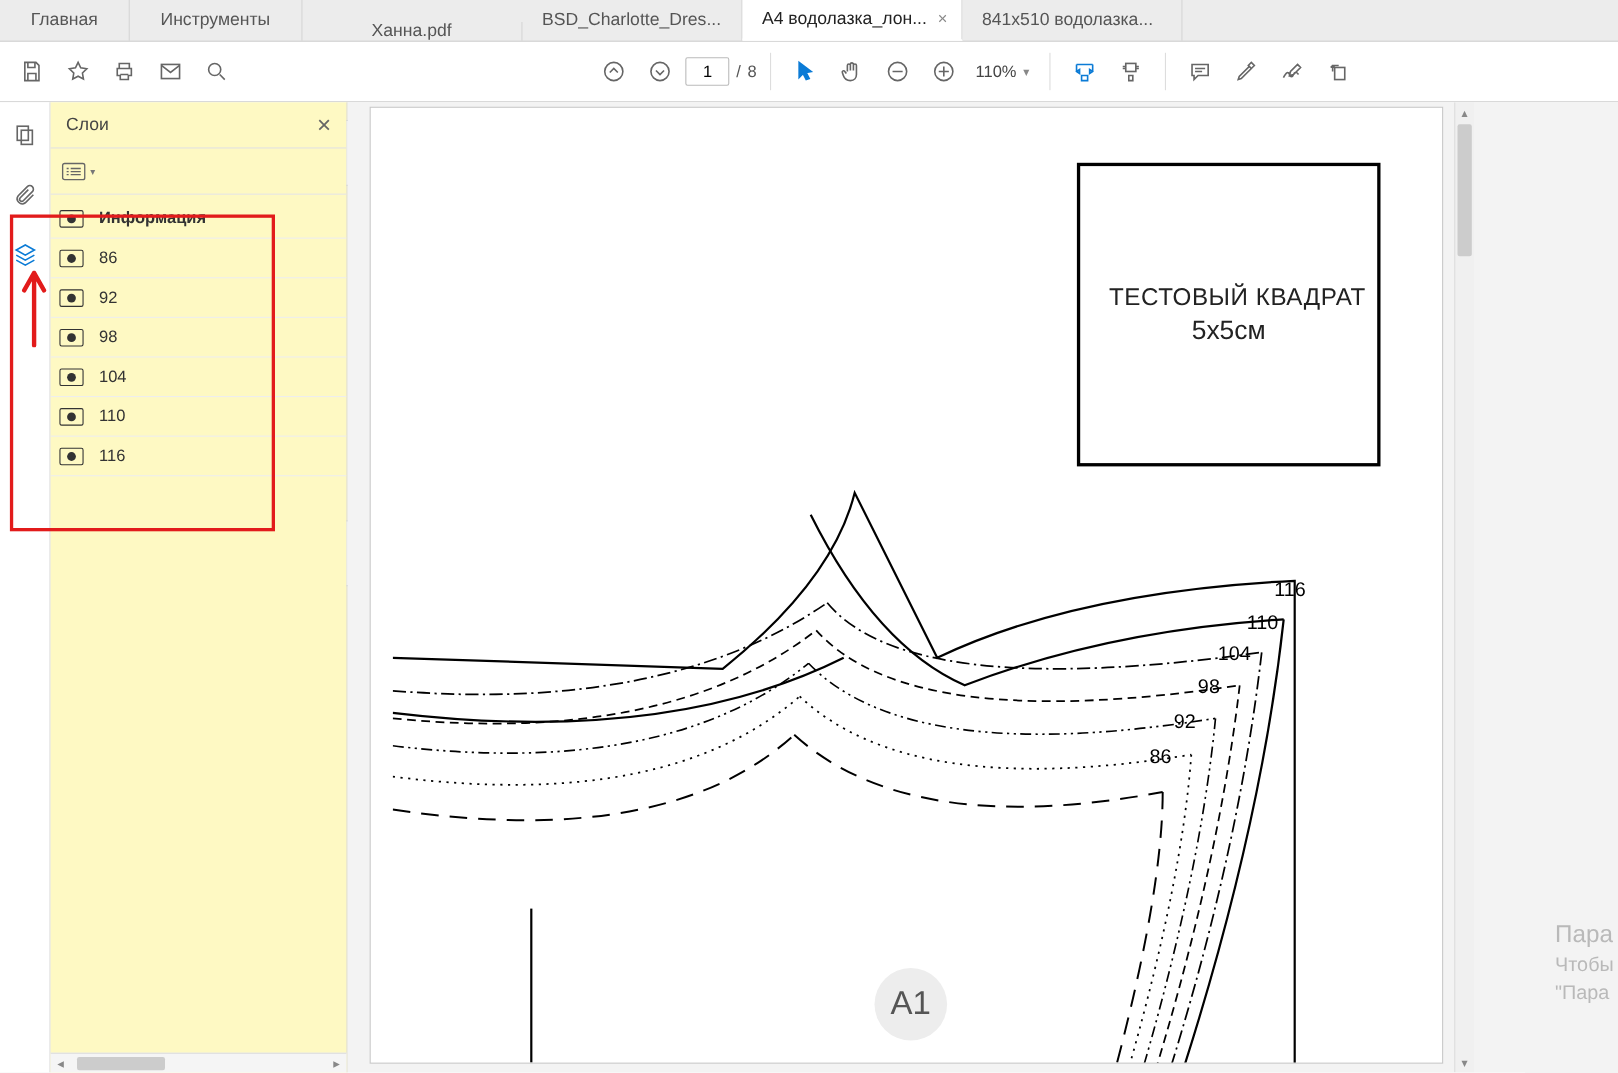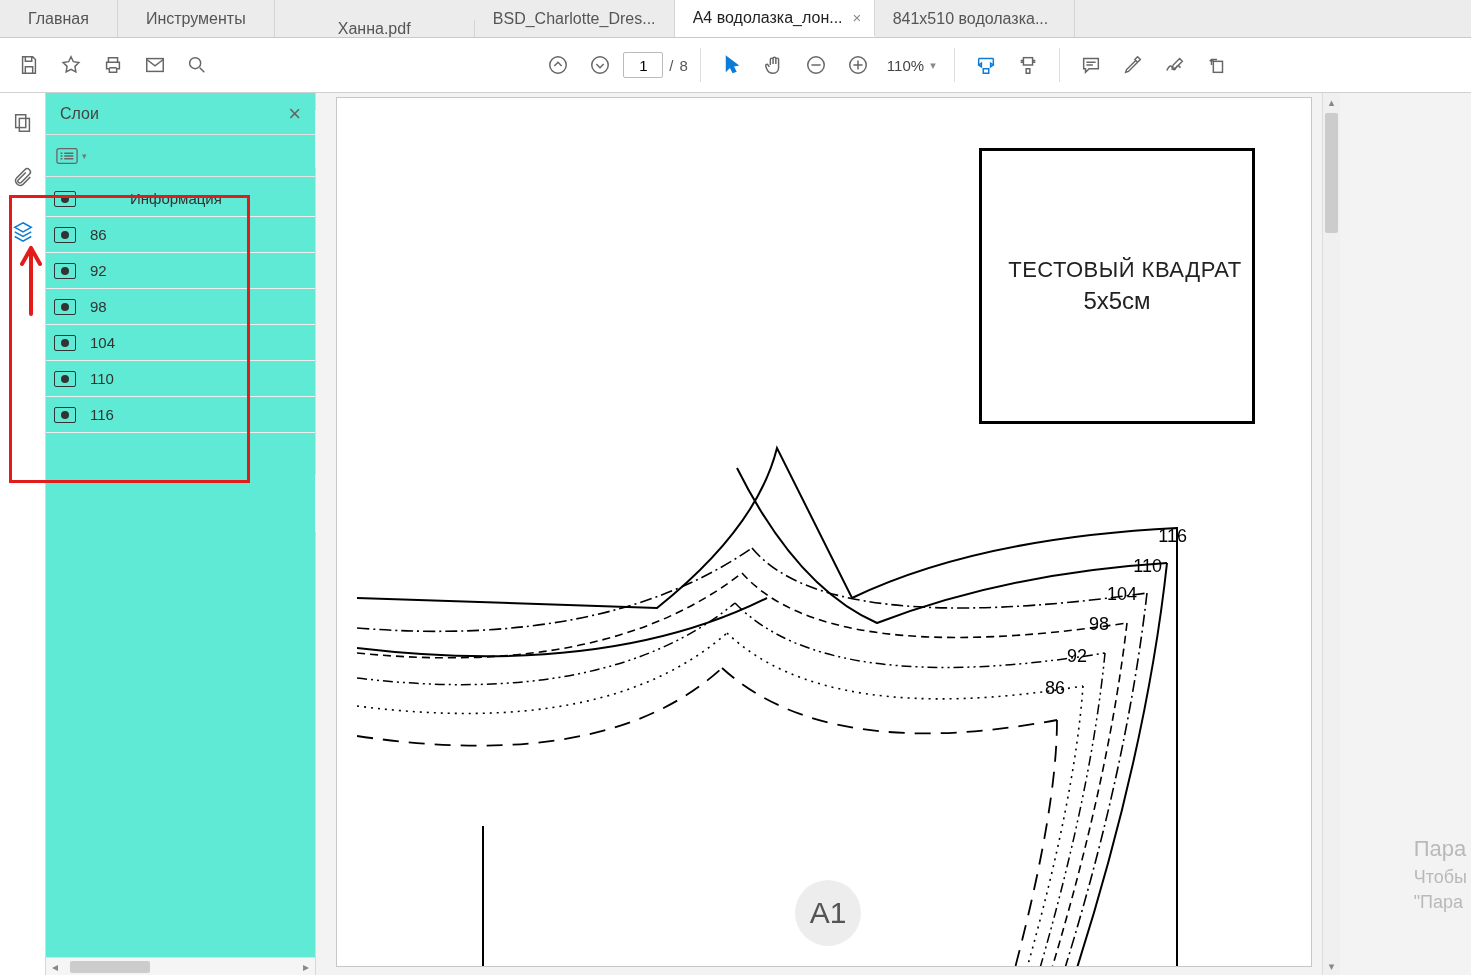--- a/index.html
+++ b/index.html
@@ -101,21 +101,21 @@
   .iconstrip .icon {
     width: 24px; height: 24px;
     display: flex; align-items: center; justify-content: center;
   }
   .iconstrip svg { width: 22px; height: 22px; stroke: #666; fill: none; stroke-width: 1.6; }
   .iconstrip .icon.active svg { stroke: #0b7bd6; }
 
   
   .layerspanel {
     width: 270px;
-    background: #5eead4;
+    background: #fef9c3;
     border-right: 1px solid #d8d8d8;
     display: flex;
     flex-direction: column;
     position: relative;
   }
   .lp-header {
     height: 42px;
     display: flex; align-items: center; justify-content: space-between;
     padding: 0 14px;
     font-size: 16px; color: #444;
@@ -147,21 +147,21 @@
     display: flex; align-items: center; justify-content: center;
     flex-shrink: 0;
   }
   .lp-row .eye:before {
     content: "";
     width: 8px; height: 8px;
     background: #333;
     border-radius: 50%;
   }
   .lp-row .name { font-size: 15px; color: #333; }
-  .lp-row.bold .name { font-weight: 400; margin-left: 40px; }
+  .lp-row.bold .name { font-weight: 700; }
   .lp-scroll {
     height: 18px;
     border-top: 1px solid #ddd;
     background: #f5f5f5;
     display: flex; align-items: center;
   }
   .lp-scroll .thumb {
     height: 12px; background: #ccc; border-radius: 2px; width: 80px; margin-left: 6px;
   }
   .lp-scroll .arrow { width: 18px; text-align: center; color: #888; font-size: 12px; }

